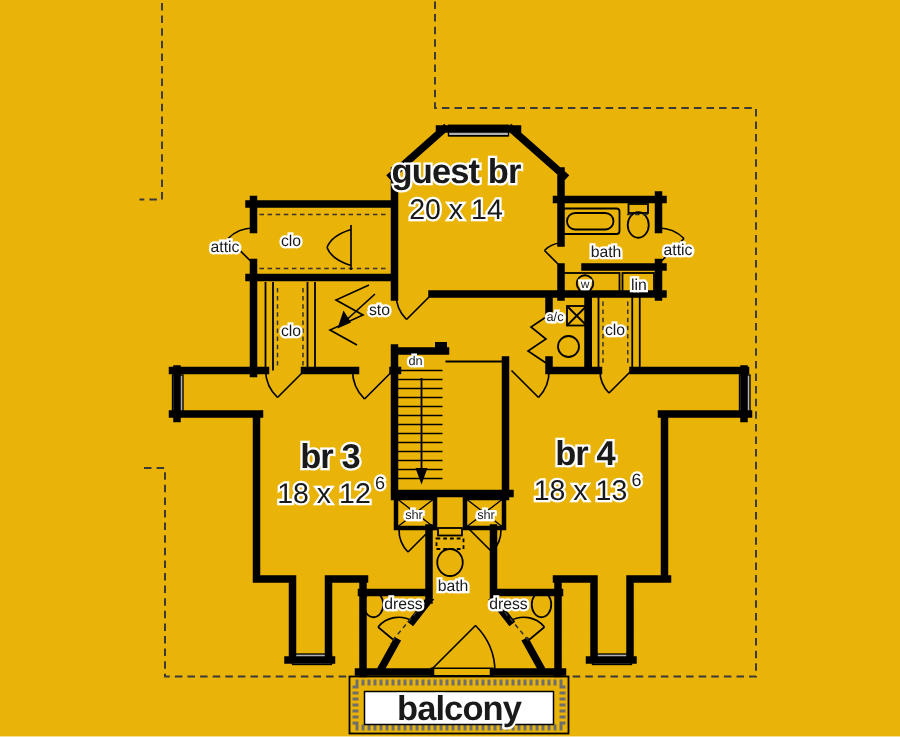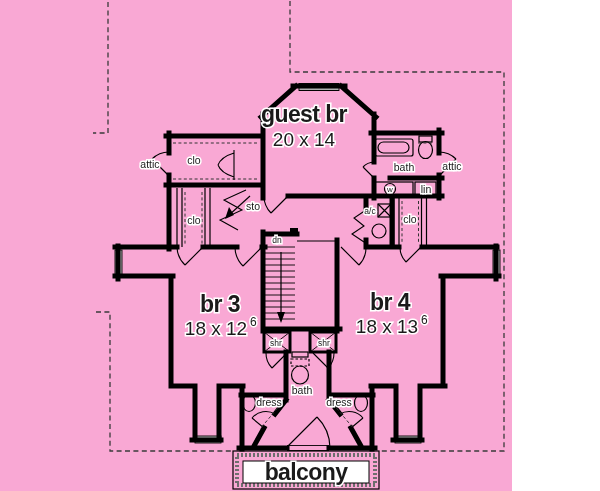--- a/index.html
+++ b/index.html
@@ -1,17 +1,17 @@
 <!DOCTYPE html>
 <html><head>
 <meta charset="utf-8">
 <style>
   html,body{margin:0;padding:0;background:#ffffff;}
   .plan-wrap{
-    width:512px;height:491px;position:relative;background:#f9a8d4;
+    width:600px;height:491px;position:relative;background:#eab308;
     font-family:"Liberation Sans","DejaVu Sans",sans-serif;
   }
   svg{display:block;}
   .wall{stroke:#000;stroke-width:5;fill:none;stroke-linecap:square;}
   .wall-med{stroke:#000;stroke-width:3;fill:none;stroke-linecap:square;}
   .thin{stroke:#000;stroke-width:1.2;fill:none;}
   .hair{stroke:#000;stroke-width:0.9;fill:none;}
   .door{stroke:#000;stroke-width:1.1;fill:none;}
   .dash{stroke:#333;stroke-width:1;fill:none;stroke-dasharray:3,2.4;}
   .dash-outline{stroke:#3a3a3a;stroke-width:1.3;fill:none;stroke-dasharray:5,3.4;}

